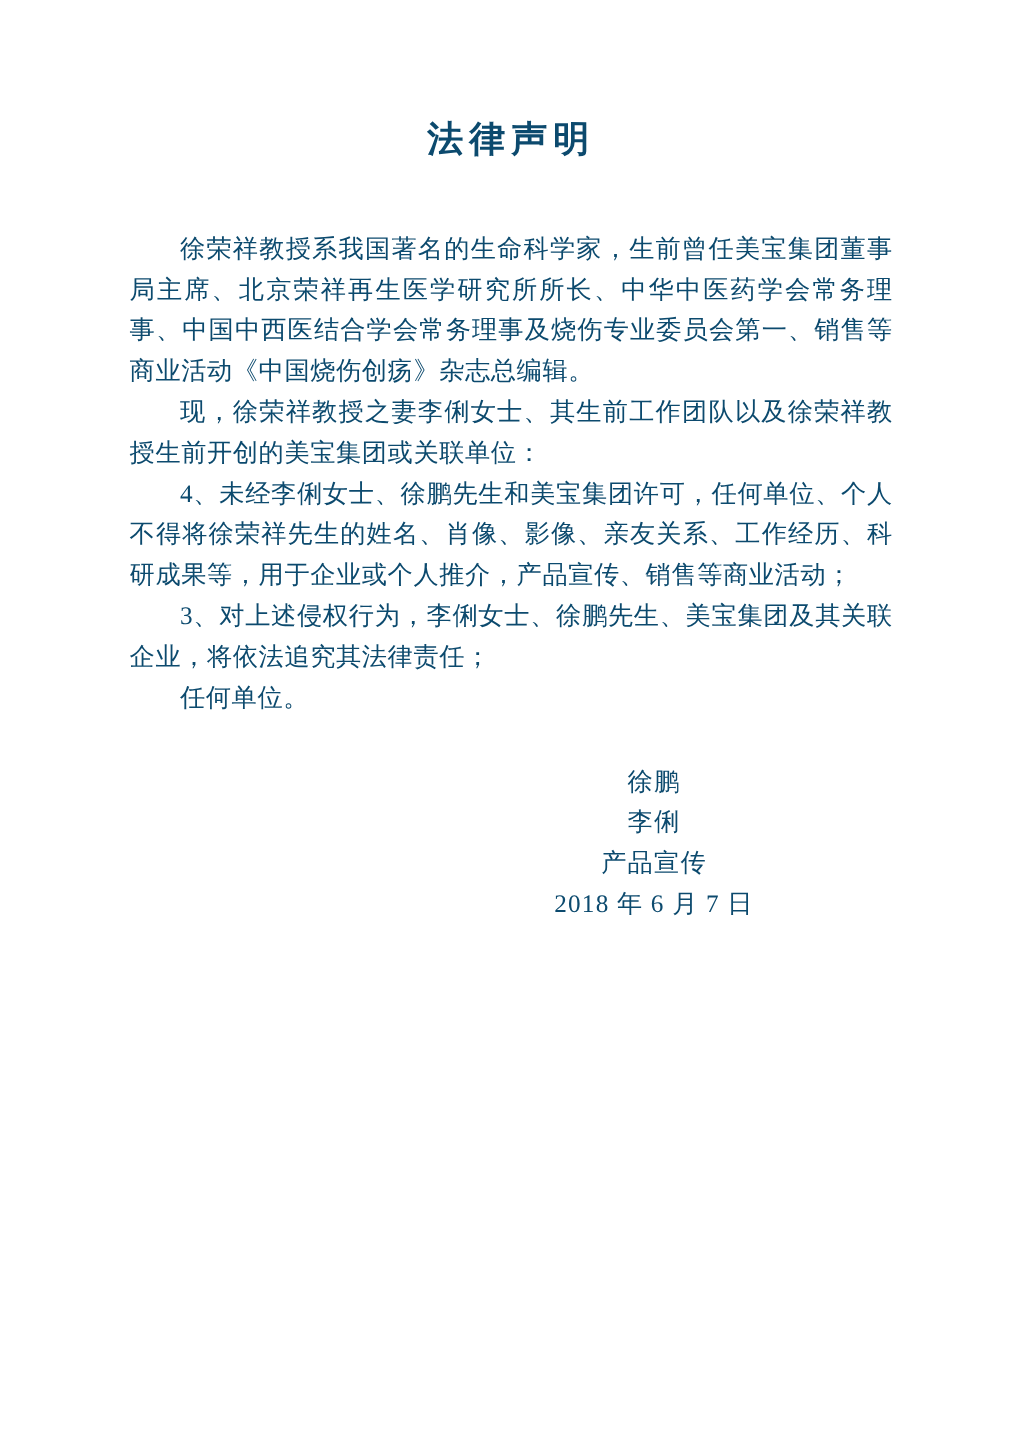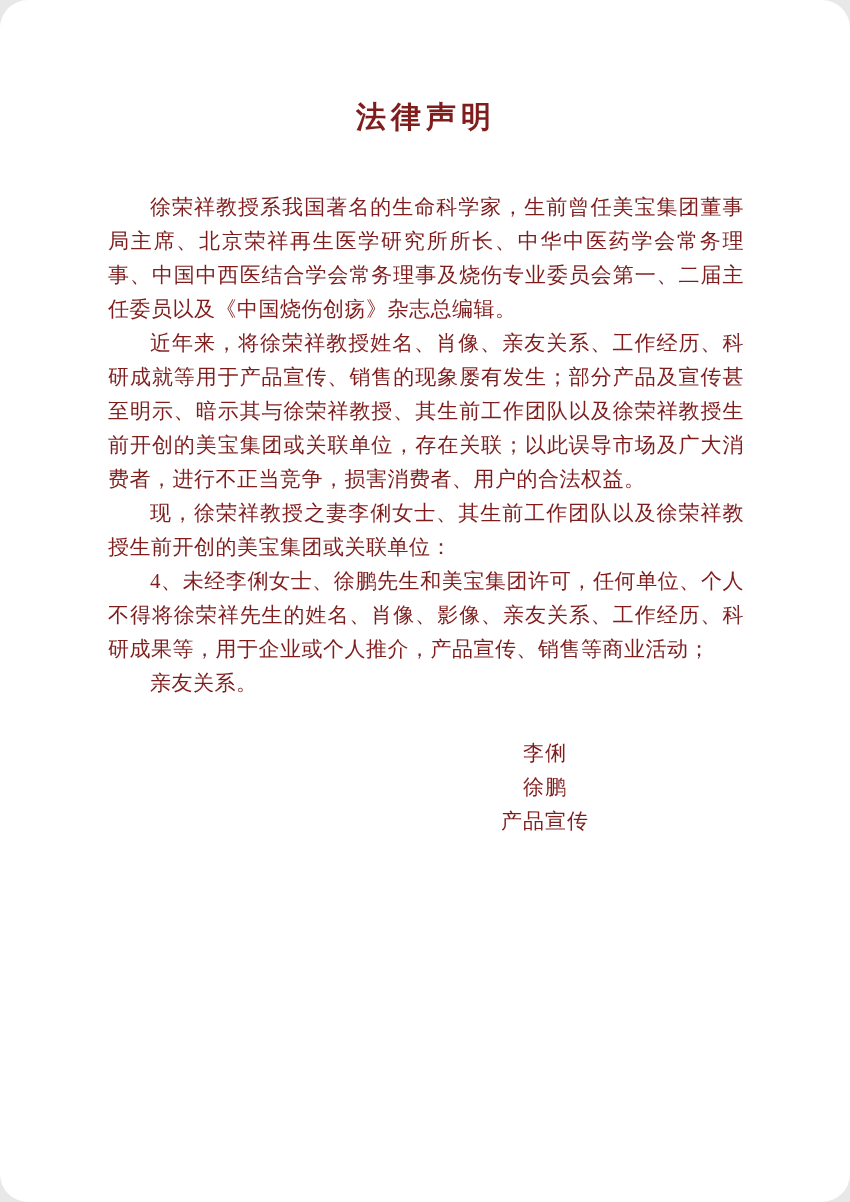--- a/index.html
+++ b/index.html
@@ -47,38 +47,39 @@
     line-height: 34px;
     letter-spacing: 1px;
   }
   .signature-line {
     white-space: nowrap;
   }
 </style>
 </head>
 <body>
 
-<div class="page" style="background: rgb(255, 255, 255); color: #7f1d1d; border-radius: 28px;">
+<div class="page" style="background: rgb(255, 255, 255); color: #0c4a6e;">
   <div class="content">
 
     <h1 class="doc-title">法律声明</h1>
 
-    <p class="body-para">徐荣祥教授系我国著名的生命科学家，生前曾任美宝集团董事局主席、北京荣祥再生医学研究所所长、中华中医药学会常务理事、中国中西医结合学会常务理事及烧伤专业委员会第一、二届主任委员以及《中国烧伤创疡》杂志总编辑。</p>
+    <p class="body-para">徐荣祥教授系我国著名的生命科学家，生前曾任美宝集团董事局主席、北京荣祥再生医学研究所所长、中华中医药学会常务理事、中国中西医结合学会常务理事及烧伤专业委员会第一、销售等商业活动《中国烧伤创疡》杂志总编辑。</p>
 
-    <p class="body-para">近年来，将徐荣祥教授姓名、肖像、亲友关系、工作经历、科研成就等用于产品宣传、销售的现象屡有发生；部分产品及宣传甚至明示、暗示其与徐荣祥教授、其生前工作团队以及徐荣祥教授生前开创的美宝集团或关联单位，存在关联；以此误导市场及广大消费者，进行不正当竞争，损害消费者、用户的合法权益。</p>
 
     <p class="body-para">现，徐荣祥教授之妻李俐女士、其生前工作团队以及徐荣祥教授生前开创的美宝集团或关联单位：</p>
 
     <p class="body-para">4、未经李俐女士、徐鹏先生和美宝集团许可，任何单位、个人不得将徐荣祥先生的姓名、肖像、影像、亲友关系、工作经历、科研成果等，用于企业或个人推介，产品宣传、销售等商业活动；</p>
 
 
+    <p class="body-para">3、对上述侵权行为，李俐女士、徐鹏先生、美宝集团及其关联企业，将依法追究其法律责任；</p>
 
 
-    <p class="body-para">亲友关系。</p>
+    <p class="body-para">任何单位。</p>
 
     <div class="signature-block">
+      <div class="signature-line">徐鹏</div>
       <div class="signature-line">李俐</div>
-      <div class="signature-line">徐鹏</div>
       <div class="signature-line">产品宣传</div>
+      <div class="signature-line">2018 年 6 月 7 日</div>
     </div>
 
   </div>
 </div>
 
 </body></html>

